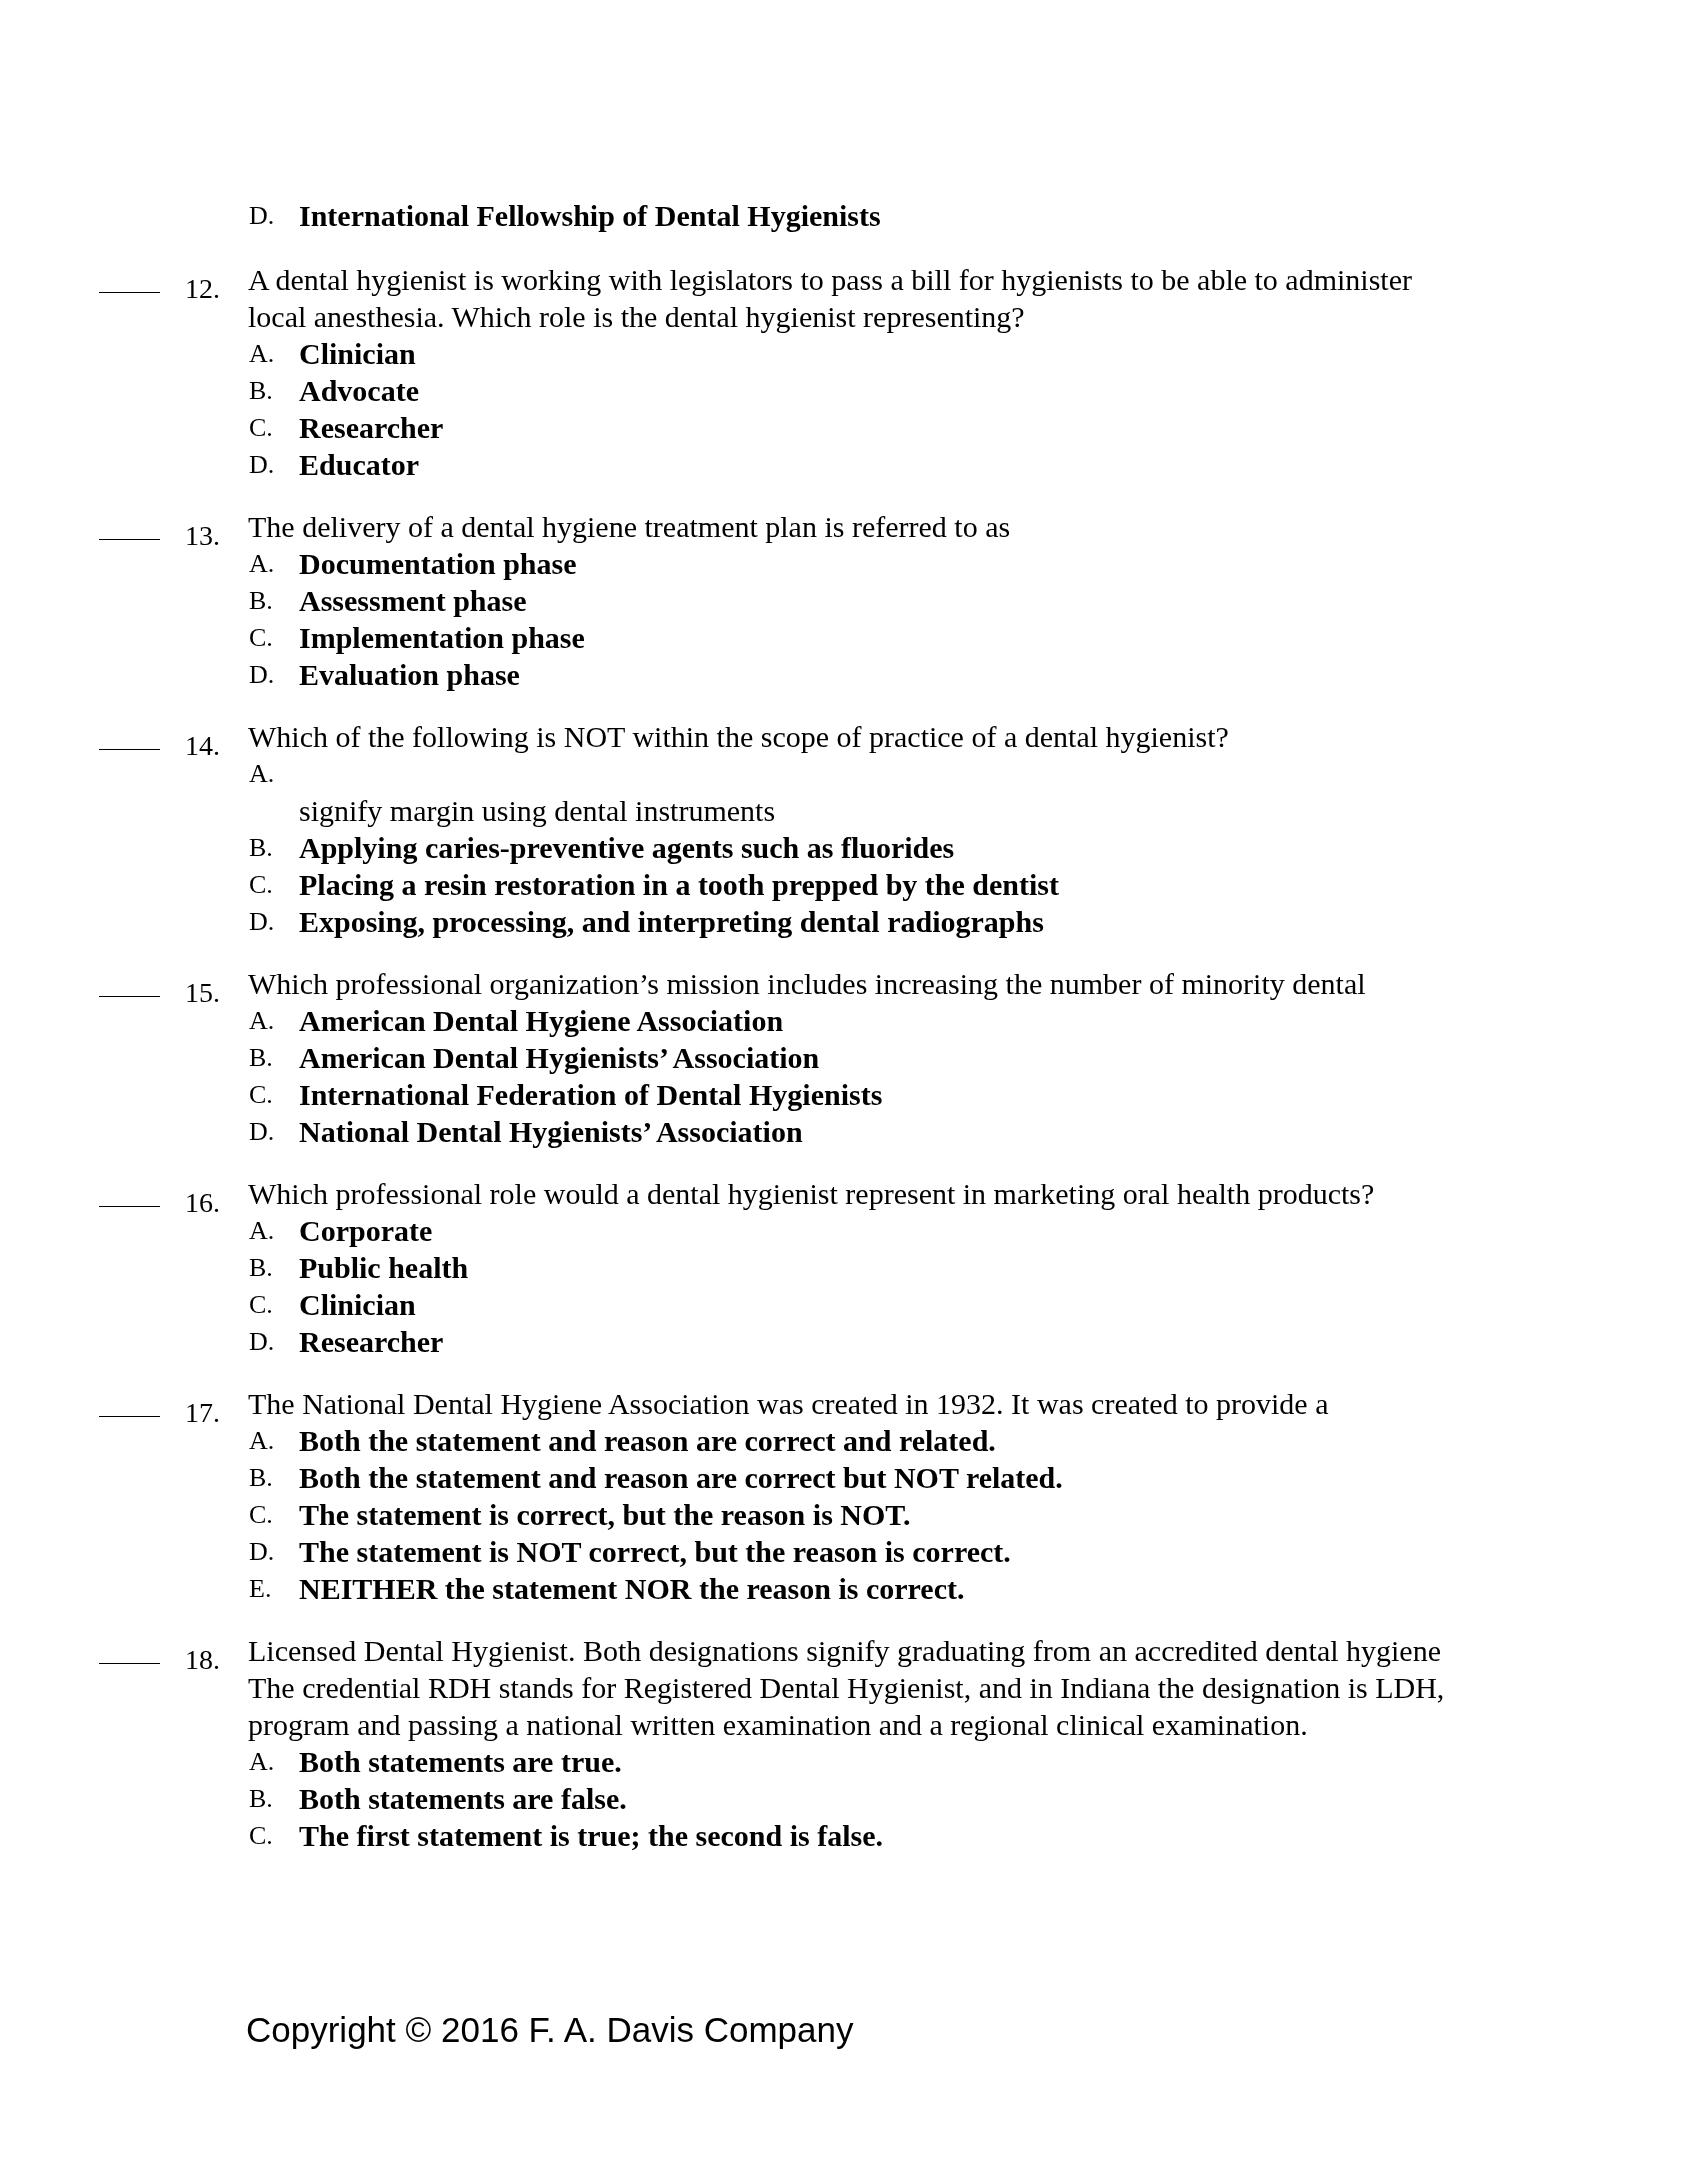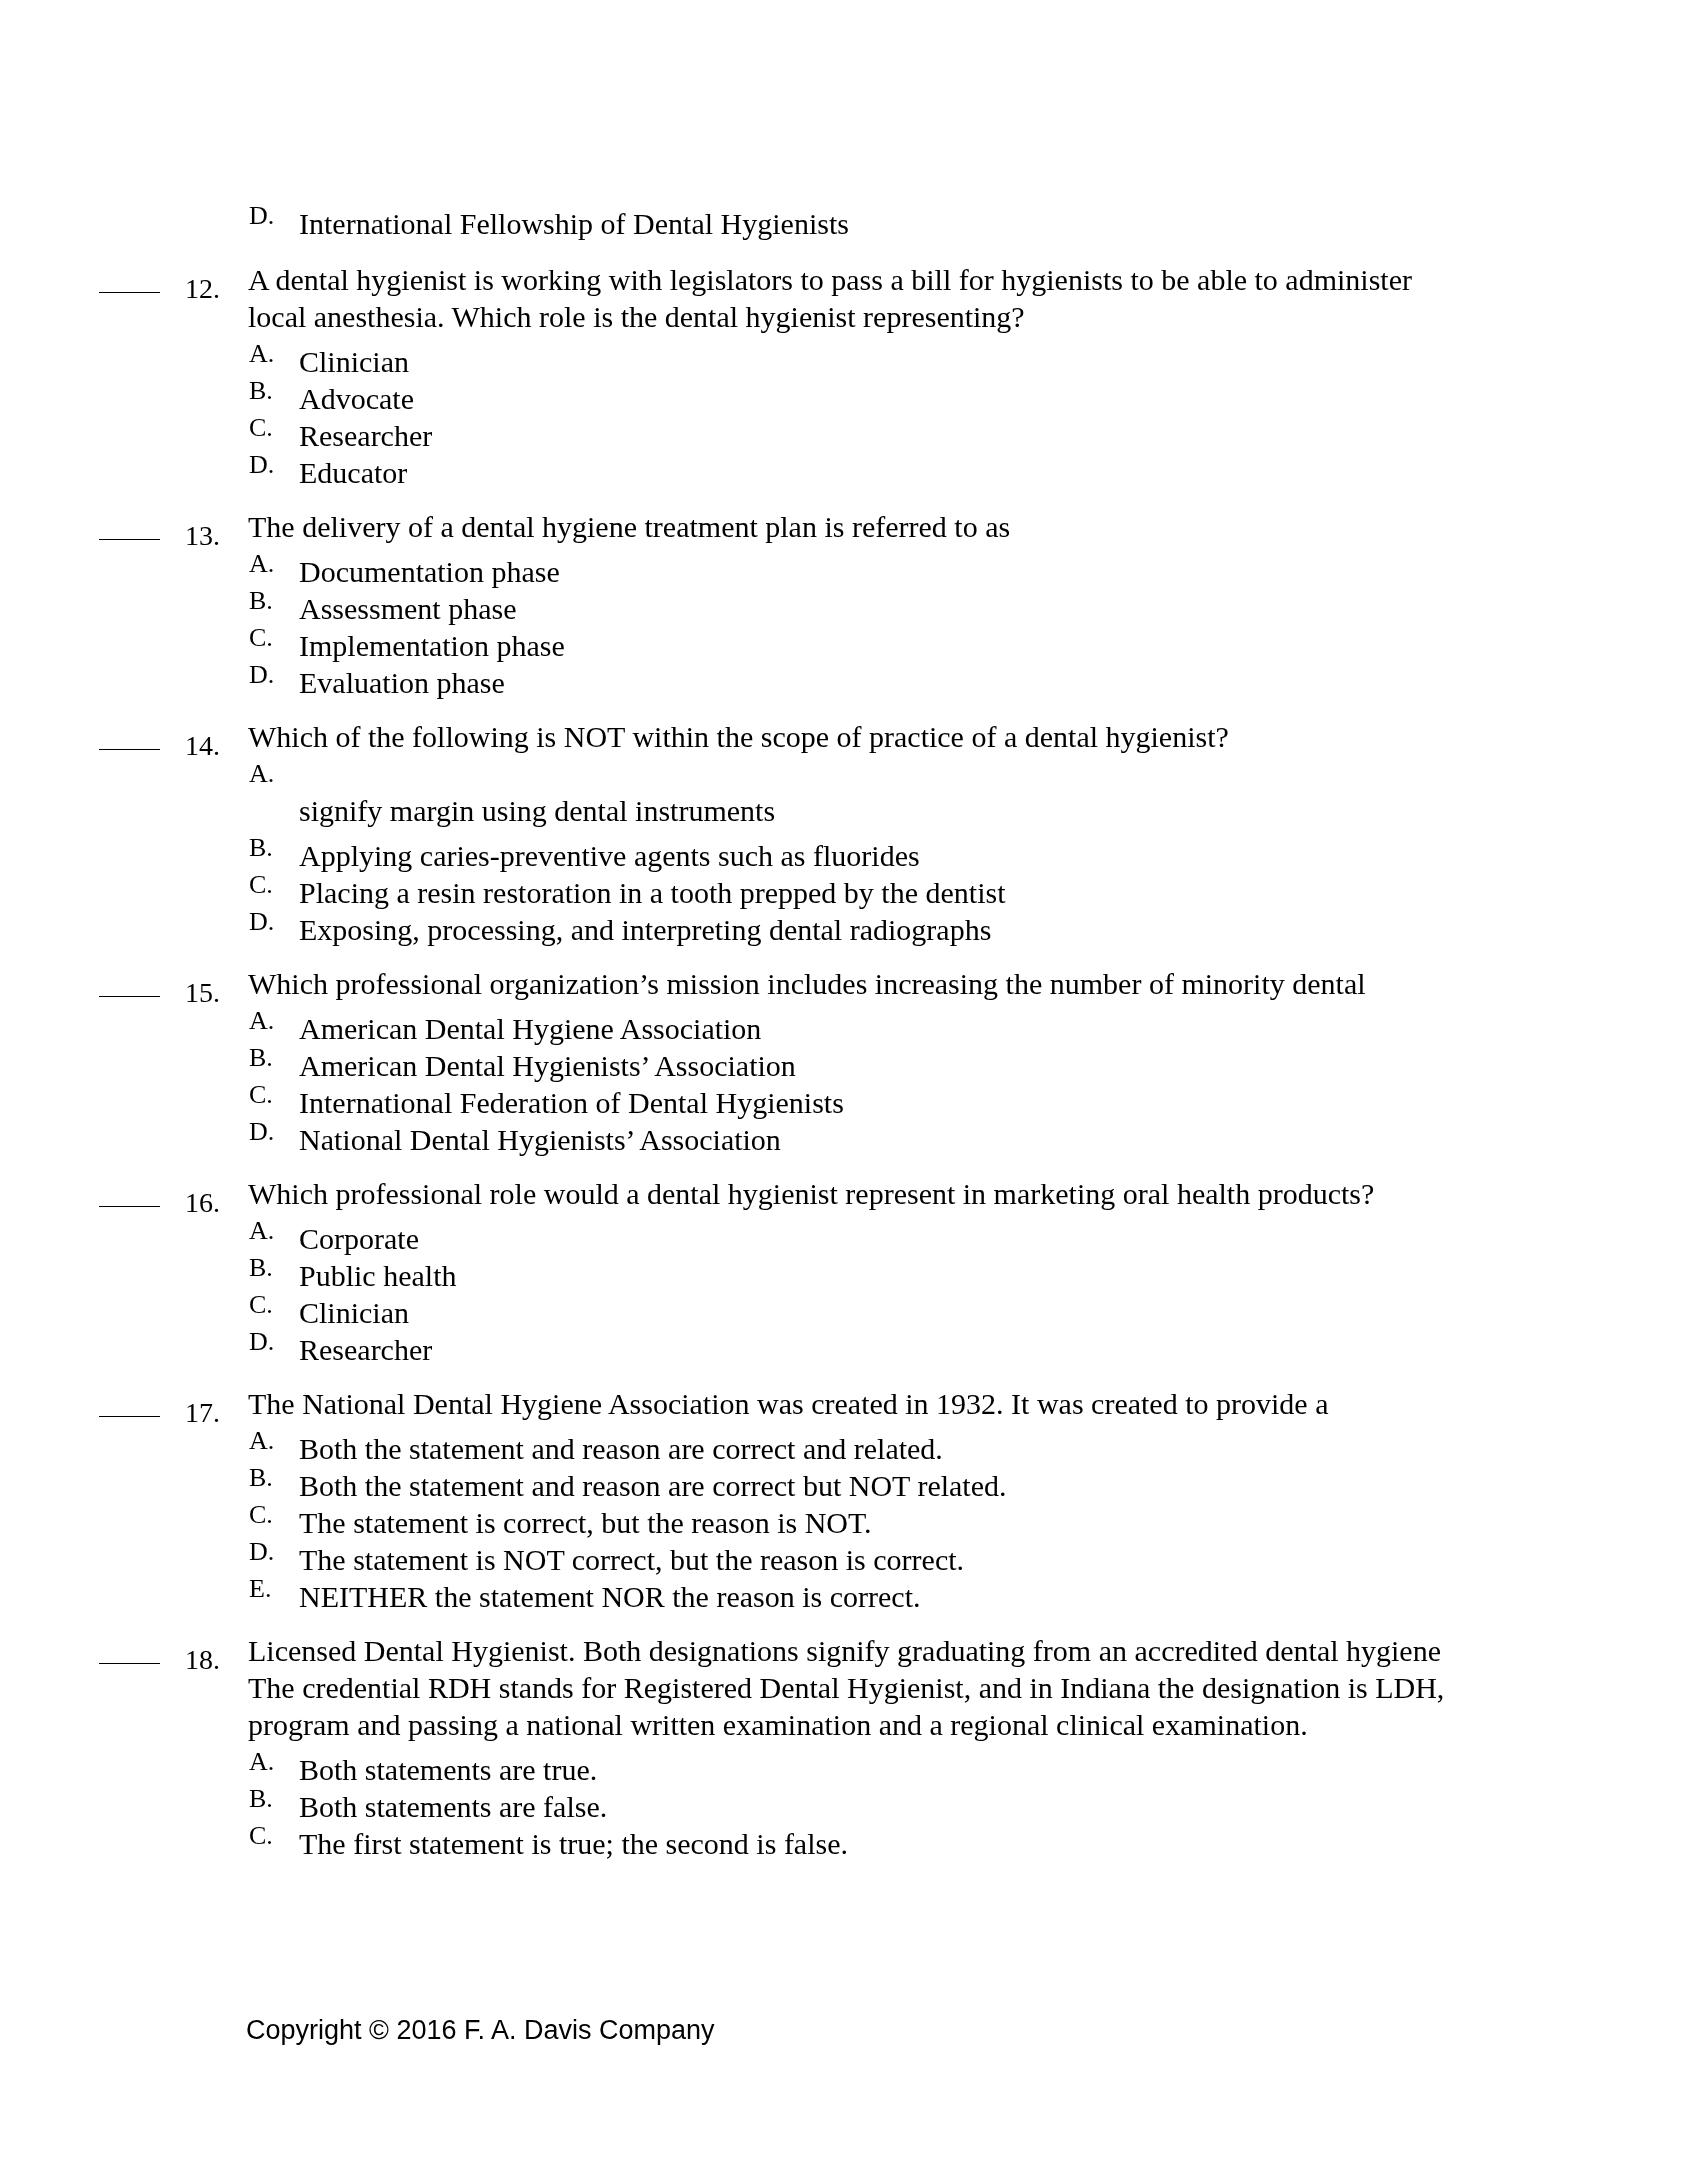--- a/index.html
+++ b/index.html
@@ -63,31 +63,32 @@
     .opt-letter {
       position: absolute;
       left: 249px;
       top: 0;
       font-size: 26px;
       line-height: 37px;
     }
     .opt-text {
       position: absolute;
       left: 299px;
-      top: 8px;
+      top: 0;
+      font-weight: bold;
     }
     .opt-cont {
       padding-left: 299px;
     }
     .footer {
       position: absolute;
       left: 246px;
       top: 2010px;
       font-family: "Liberation Sans", "DejaVu Sans", sans-serif;
-      font-size: 27px;
+      font-size: 35px;
       line-height: 40px;
       white-space: nowrap;
     }
   </style>
 </head>
 <body>
 
 <div class="page">
   <div class="content" id="content">
 

